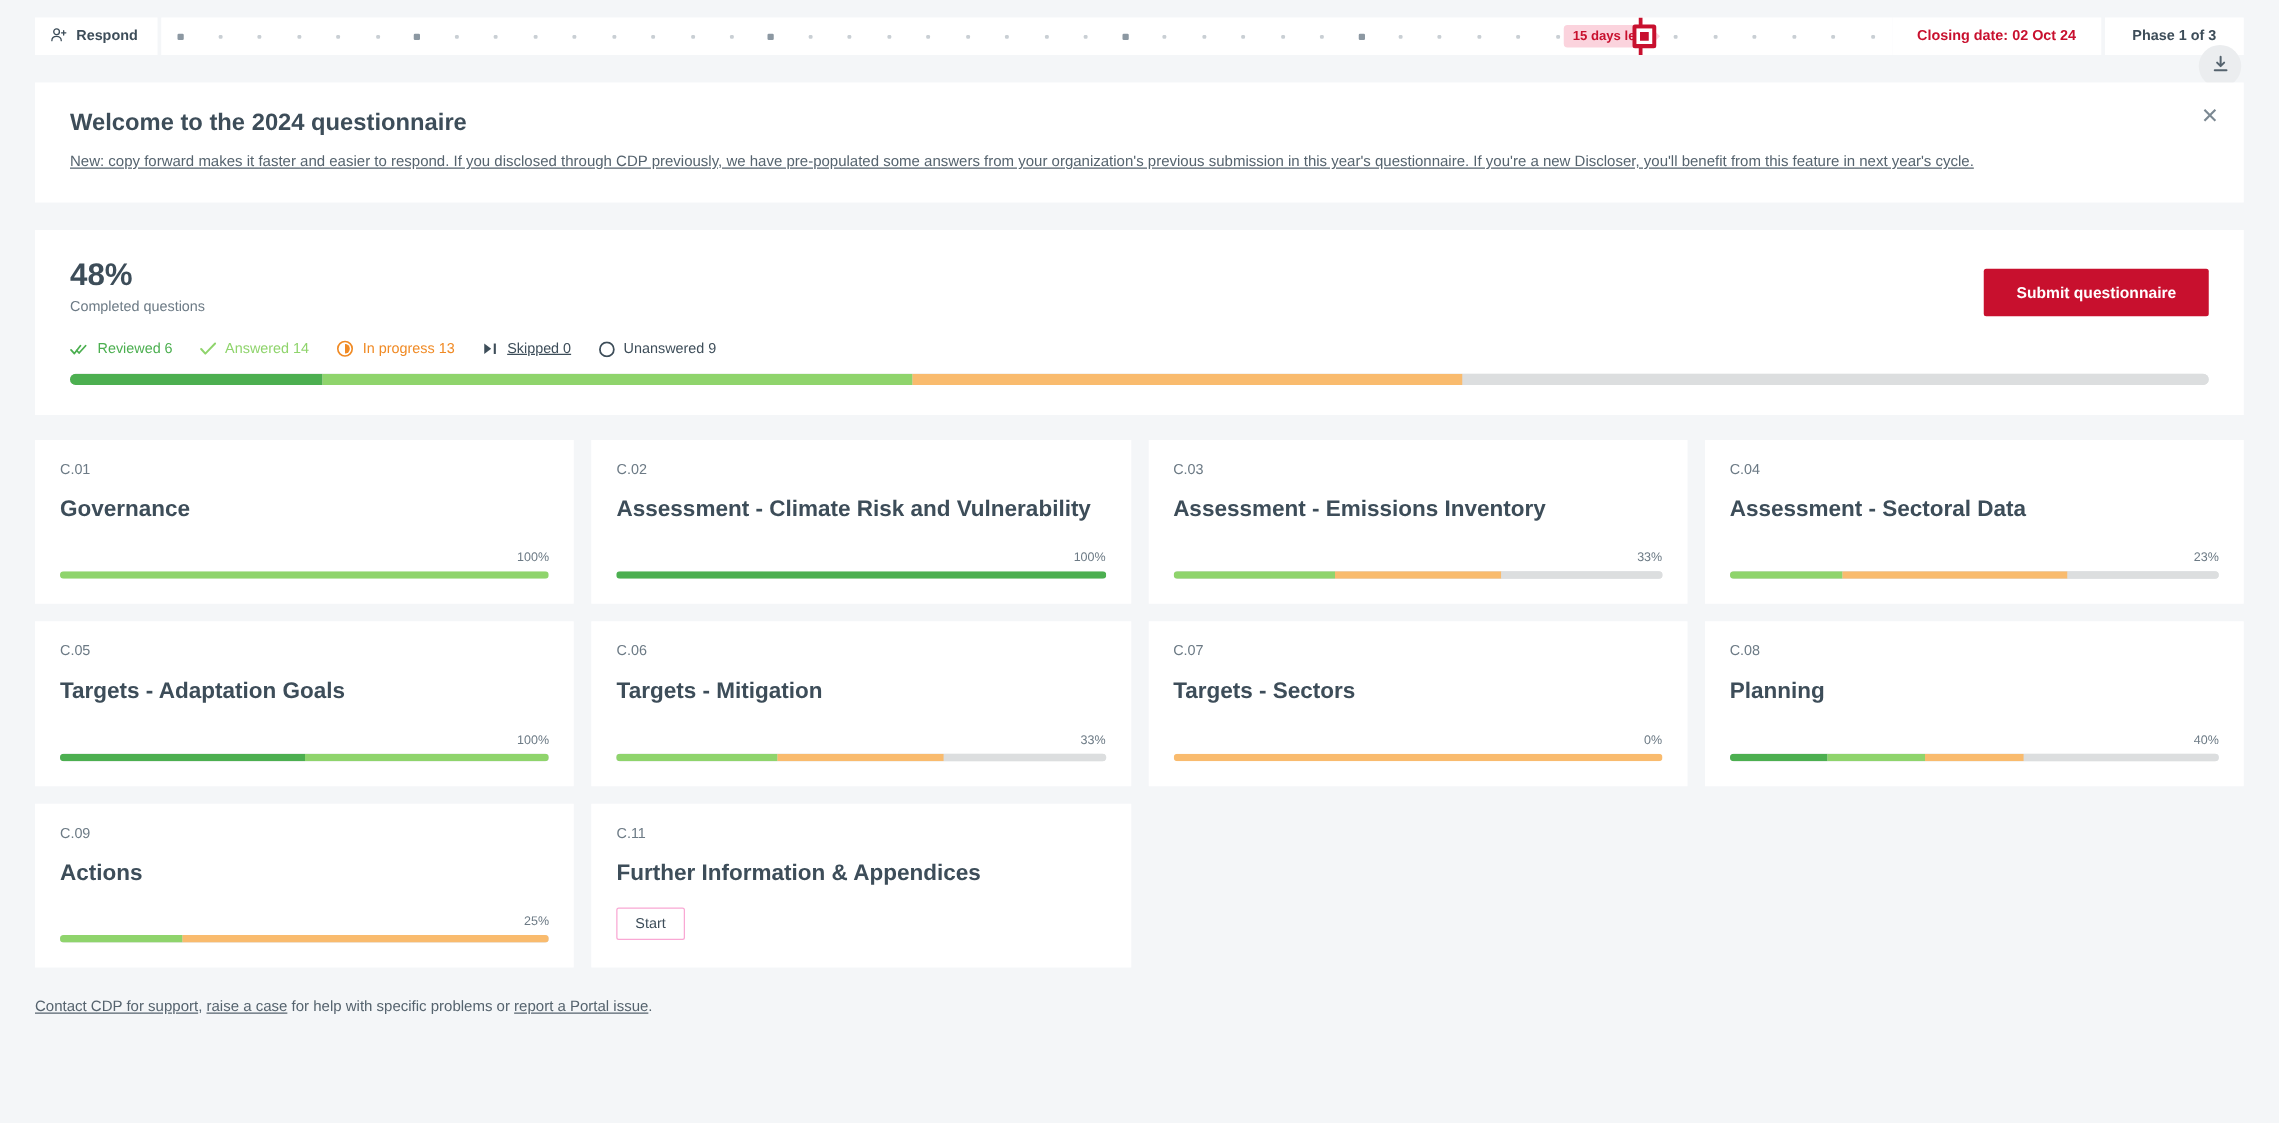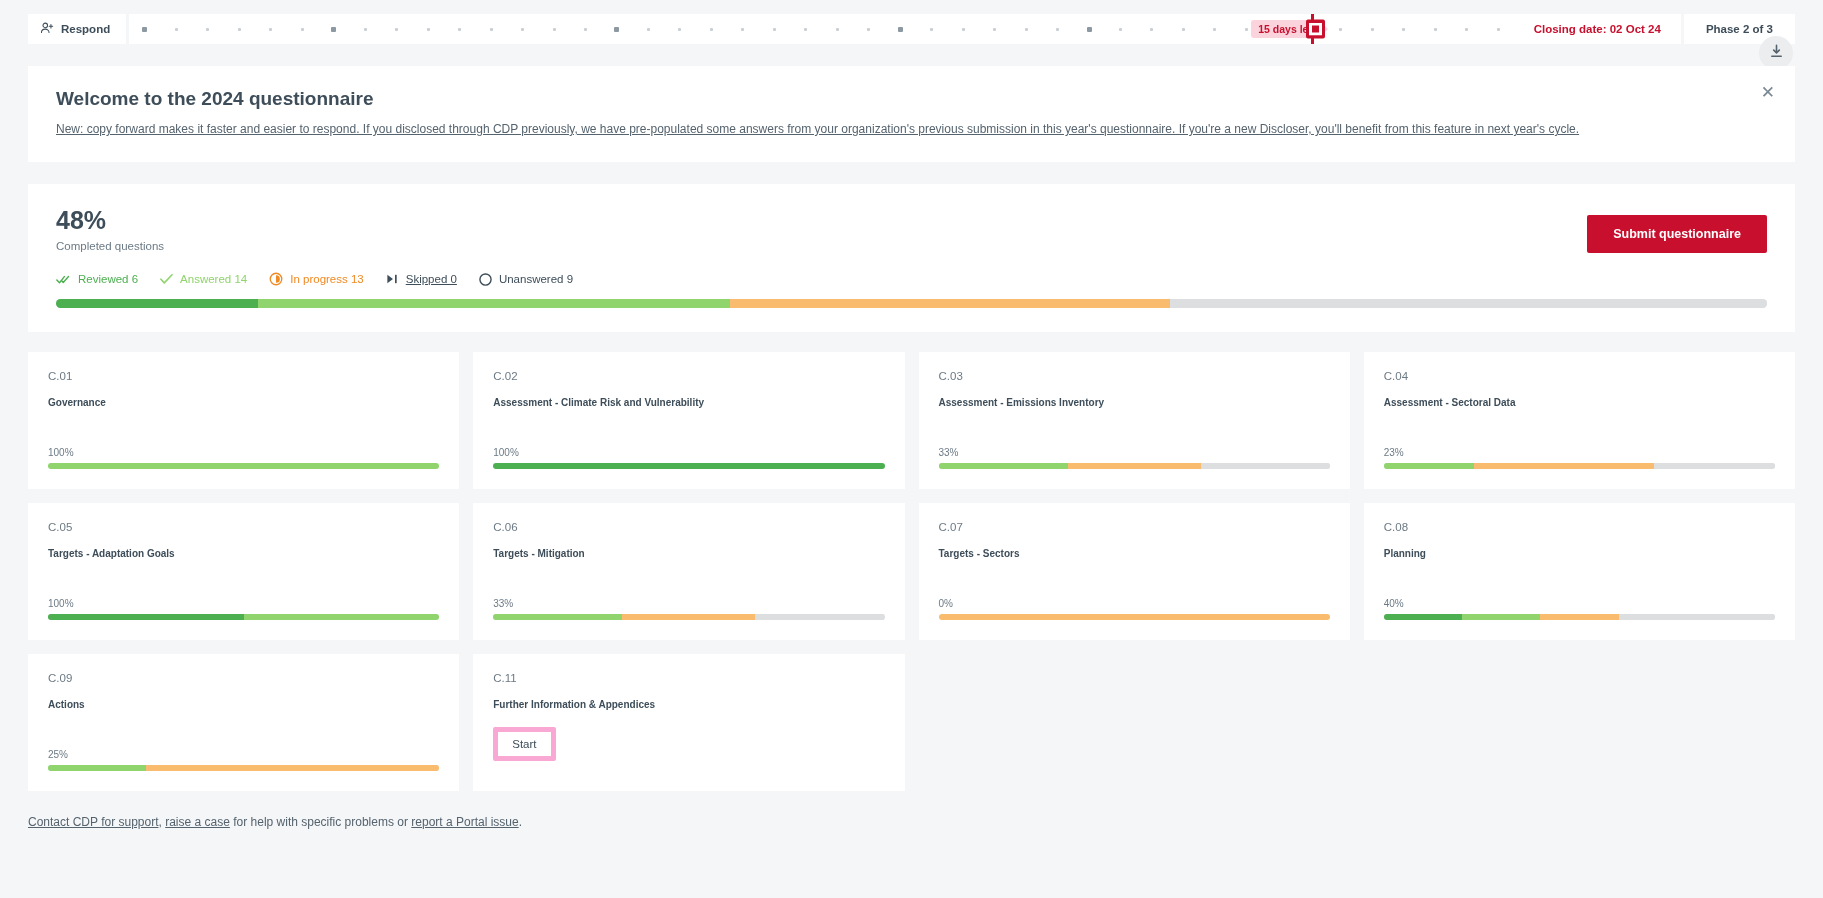--- a/index.html
+++ b/index.html
@@ -130,33 +130,33 @@
     margin: 20px 28px 0 28px;
     display: grid; grid-template-columns: repeat(4, 1fr);
     gap: 14px;
   }
   .card {
     background: #fff; padding: 18px 20px 20px 20px;
     min-height: 100px; position: relative; cursor: pointer;
   }
   .card-code { font-size: 11.5px; color: #6c7a85; }
   .card-title {
-    font-size: 10px; font-weight: bold; color: #3d4d59;
+    font-size: 18px; font-weight: bold; color: #3d4d59;
     margin-top: 14px; line-height: 1.3;
   }
   .card-pct {
-    font-size: 10px; color: #6c7a85; margin-top: 38px;
+    font-size: 10px; color: #6c7a85; text-align: right; margin-top: 22px;
   }
   .card-bar {
     display: flex; height: 6px; border-radius: 4px; overflow: hidden;
     margin-top: 5px; background: #dcdedf;
   }
   .card-bar span { display: block; height: 100%; }
   .start-btn {
-    margin-top: 16px; background: #fff; border: 5px solid #f9a8d4;
+    margin-top: 16px; background: #fff; border: 1px solid #f9a8d4;
     font-size: 11.5px; color: #3d4d59; padding: 6px 14px;
     border-radius: 2px; cursor: pointer;
     font-family: "Liberation Sans", sans-serif;
   }
 
   
   .footer {
     margin: 24px 28px 0 28px; font-size: 12px; color: #55636e;
   }
   .footer a { color: #55636e; text-decoration: underline; cursor: pointer; }
@@ -321,21 +321,21 @@
           </div>
           <div class="tl-dot">
             <i></i>
           </div>
         </div>
       <div class="tl-badge">15 days left</div>
       <div class="tl-marker"></div>
     </div>
 
     <div class="closing-date">Closing date: 02 Oct 24</div>
-    <div class="phase-box">Phase 2 of 3</div>
+    <div class="phase-box">Phase 1 of 3</div>
   </div>
 
   <div class="welcome">
     <h2>Welcome to the 2024 questionnaire</h2>
     <p>New: copy forward makes it faster and easier to respond. If you disclosed through CDP previously, we have pre-populated some answers from your organization's previous submission in this year's questionnaire. If you're a new Discloser, you'll benefit from this feature in next year's cycle.</p>
     <button class="welcome-close">✕</button>
   </div>
 
   <div class="progress-panel">
     <div class="pct">48%</div>

